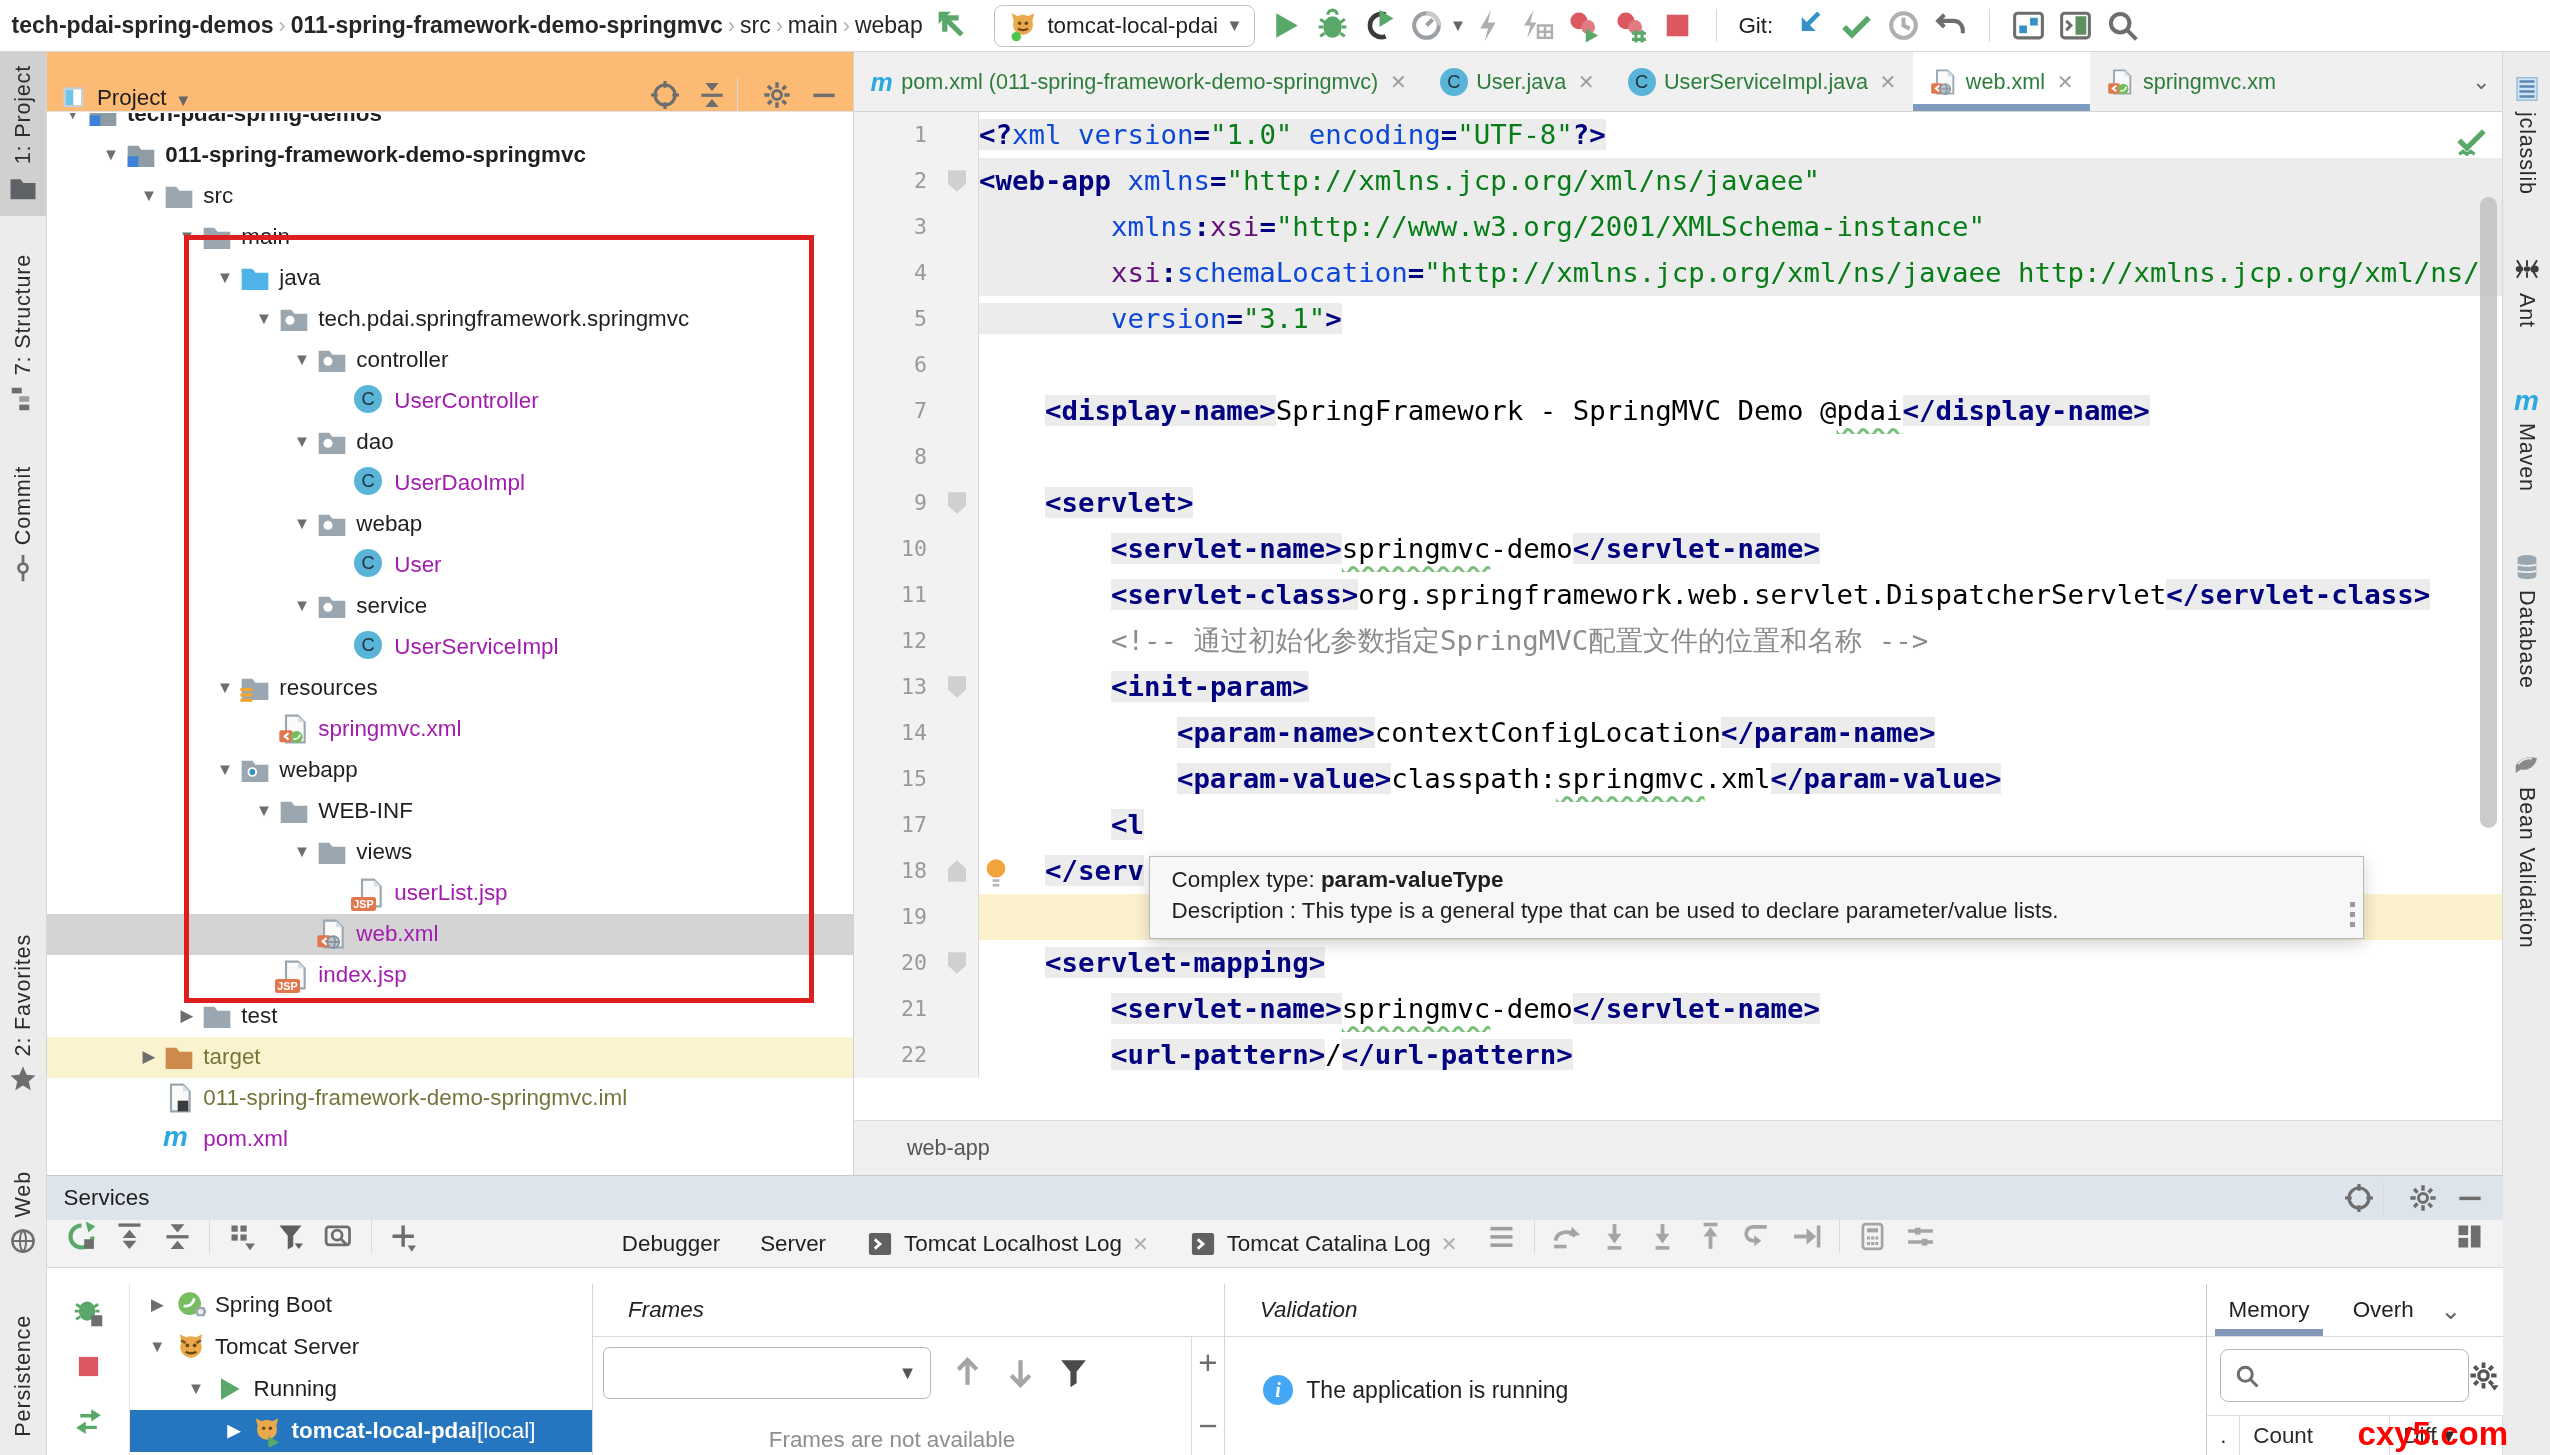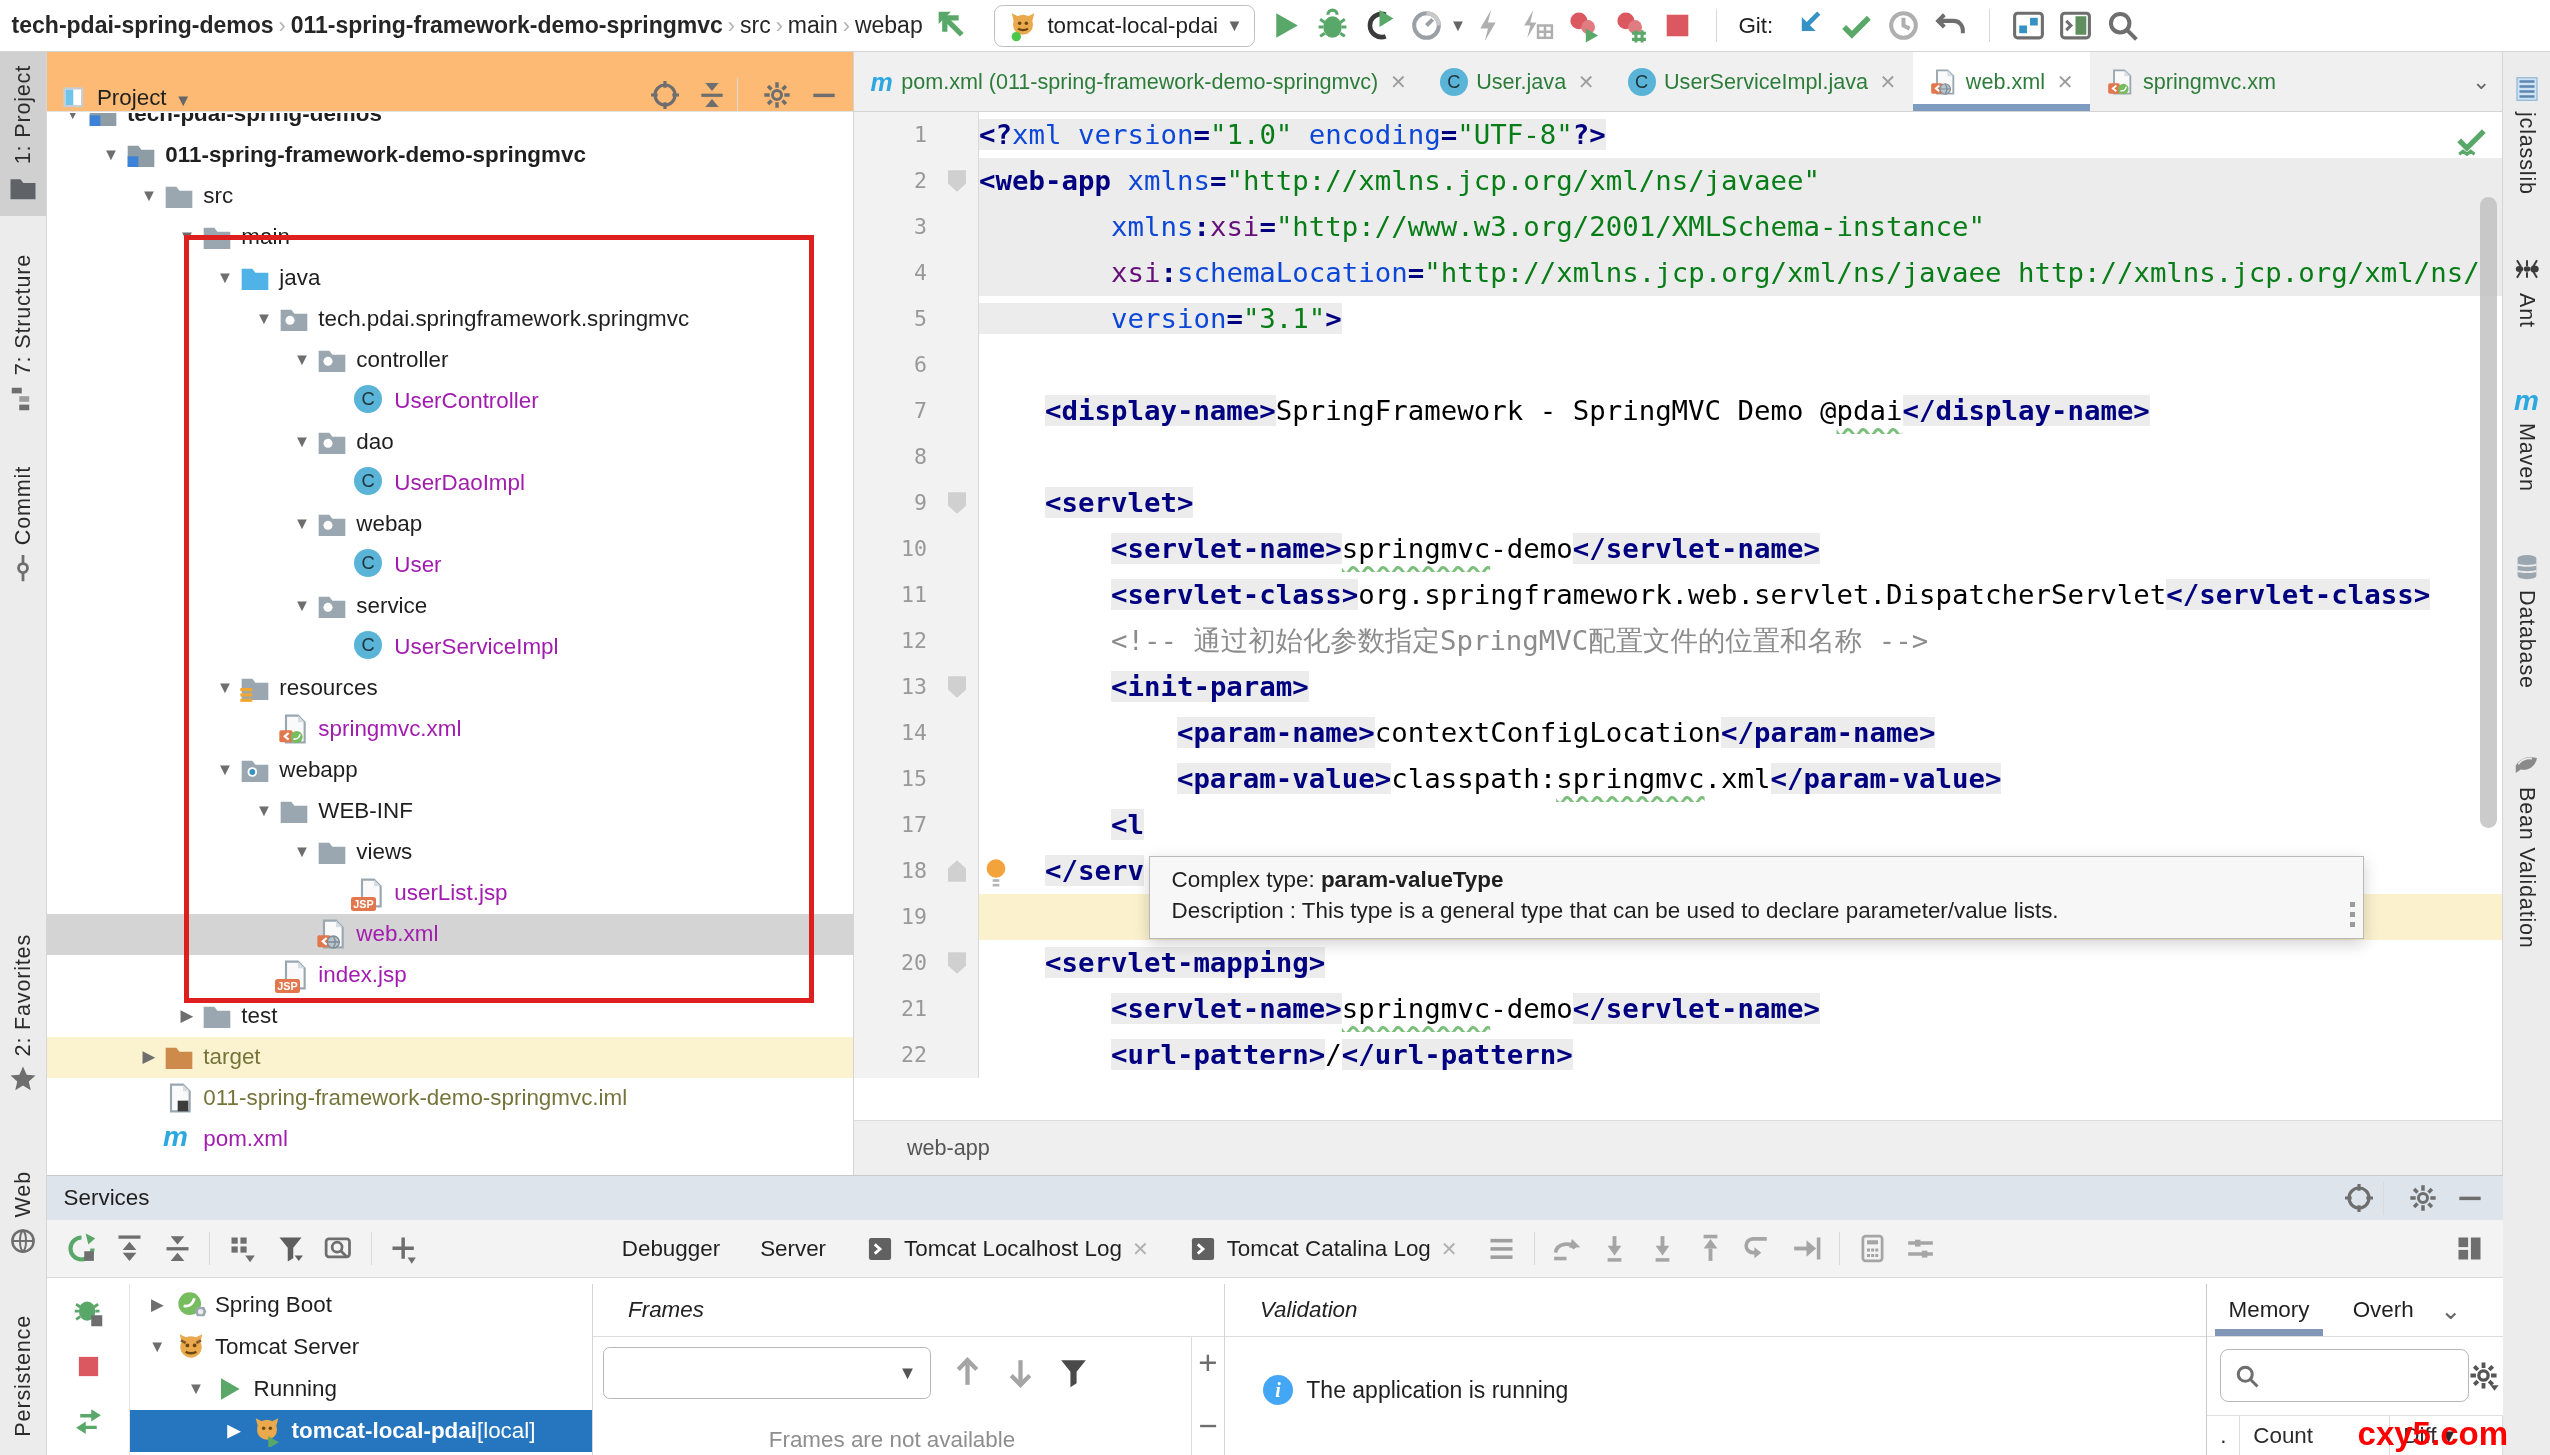--- a/index.html
+++ b/index.html
@@ -97,21 +97,21 @@
   #tooltip{left:1149px;top:856px;width:1215px;height:83px;background:#f7f7f7;border:0.8px solid #b9b9b9;
            box-shadow:0 5px 15px rgba(0,0,0,.18);z-index:8;padding:10px 21.6px;font-size:22.4px;color:#1f1f1f;}
   #tooltip .l1{margin-bottom:5px;}
   #tooltip .dots{position:absolute;right:8.3px;top:45px;width:5px;height:28px;
                  background:repeating-linear-gradient(#9a9a9a 0 5px,transparent 5px 10px);}
 
   
   #services{left:47px;top:1175px;width:2456px;height:280px;background:#fff;border-top:0.8px solid #c9c9c9;}
   #shead{height:44px;background:#dee4ec;display:flex;align-items:center;padding:0 16.6px;}
   #shead .title{font-size:22.4px;}
-  #stabs{height:58px;background:#f3f3f3;border-bottom:0.8px solid #d9d9d9;display:flex;align-items:center;
+  #stabs{height:48px;background:#f3f3f3;border-bottom:0.8px solid #d9d9d9;display:flex;
          padding:0 10px;}
   .sbico{width:33px;height:33px;margin:0 7.5px;}
   .stab{display:flex;align-items:center;gap:10px;font-size:22.4px;padding:0 20px;height:100%;}
   .stab .x{color:#b0b0b0;font-size:20px;}
   .termico{width:28px;height:28px;}
   #scontent{position:absolute;top:108px;left:0;right:0;bottom:0;display:flex;}
   #sidecol{width:83px;border-right:0.8px solid #e3e3e3;display:flex;flex-direction:column;align-items:center;
            padding-top:11.6px;gap:21.6px;}
   #stree{width:462px;position:relative;}
   .srow{height:42px;display:flex;align-items:center;white-space:nowrap;}

